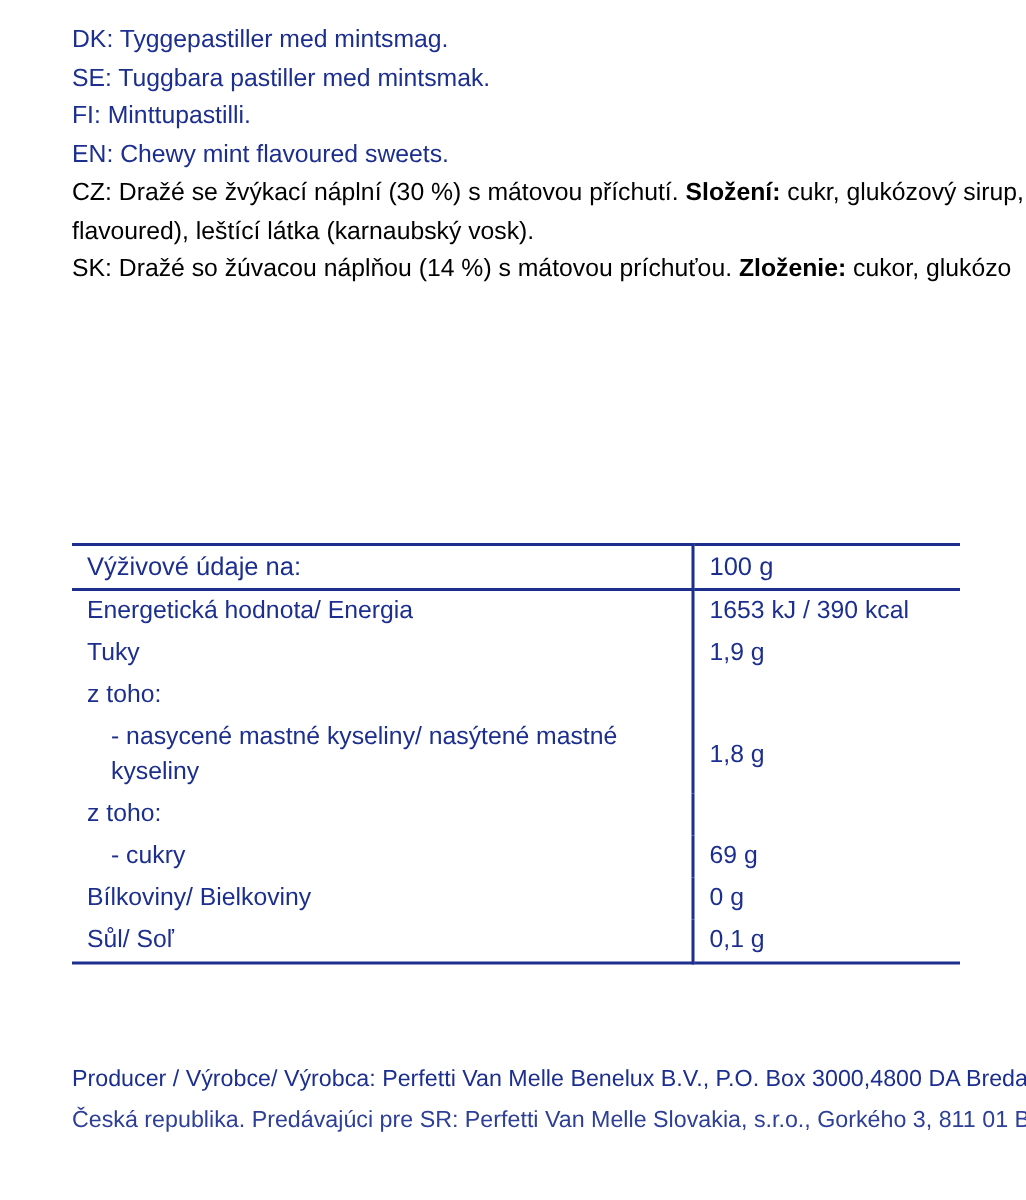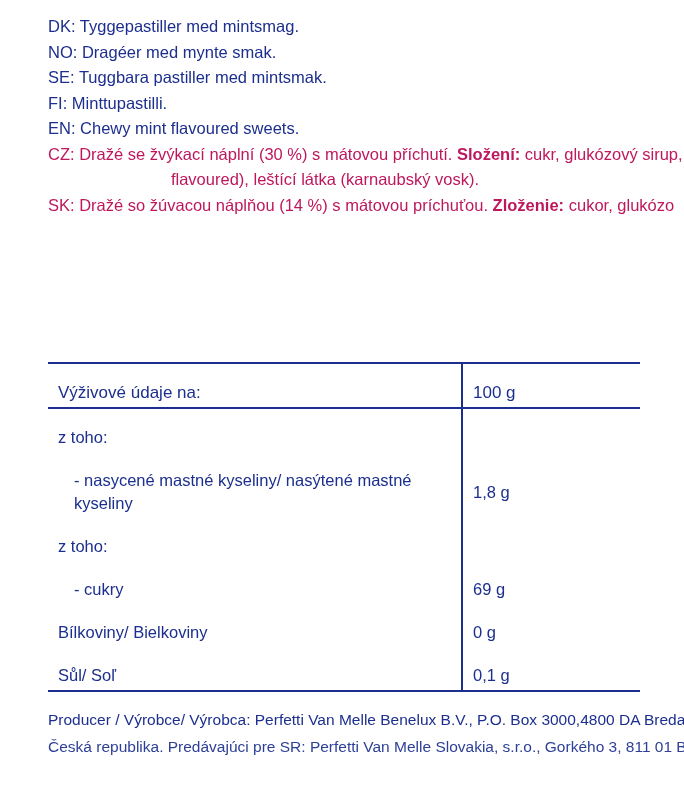--- a/index.html
+++ b/index.html
@@ -32,40 +32,39 @@
   }
   .lang-code {
     font-weight: normal;
   }
   .bold {
     font-weight: bold;
   }
   .cont-line {
     font-size: 16.5px;
     line-height: 25.5px;
-    color: #be185d;
+    color: #000000;
     white-space: nowrap;
-    text-align: center;
   }
 
   
   .nutri-wrap {
     position: absolute;
     left: 48px;
     top: 362px;
     width: 592px;
   }
   table.nutri {
     border-collapse: collapse;
     width: 100%;
     font-size: 16.5px;
     color: #1c2f8e;
   }
   table.nutri td {
-    padding: 17px 8px 3px 10px;
+    padding: 2px 8px 3px 10px;
     vertical-align: middle;
     line-height: 23px;
   }
   .nutri-head td {
     border-top: 2.5px solid #1c2f8e;
     border-bottom: 2.5px solid #1c2f8e;
     font-size: 17px;
     padding-top: 7px;
     padding-bottom: 7px;
   }
@@ -105,23 +104,20 @@
 </head>
 <body>
 
 <div class="page">
 
   <div class="lang-block">
     <div class="lang-line">
       <span class="lang-code">DK:</span><span> Tyggepastiller med mintsmag.</span>
     </div>
     <div class="lang-line">
-      <span class="lang-code">NO:</span><span> Dragéer med mynte smak.</span>
-    </div>
-    <div class="lang-line">
       <span class="lang-code">SE:</span><span> Tuggbara pastiller med mintsmak.</span>
     </div>
     <div class="lang-line">
       <span class="lang-code">FI:</span><span> Minttupastilli.</span>
     </div>
     <div class="lang-line">
       <span class="lang-code">EN:</span><span> Chewy mint flavoured sweets.</span>
     </div>
 
     <div class="cont-line">
@@ -133,20 +129,28 @@
       <span>SK:</span><span> Dražé so žúvacou náplňou (14 %) s mátovou príchuťou.</span><span class="bold"> Zloženie:</span><span> cukor, glukózo</span>
     </div>
   </div>
 
   <div class="nutri-wrap">
     <table class="nutri">
       <tbody>
         <tr class="nutri-head">
           <td>Výživové údaje na:</td>
           <td class="col-val">100 g</td>
+        </tr>
+        <tr>
+          <td>Energetická hodnota/ Energia</td>
+          <td class="col-val">1653 kJ / 390 kcal</td>
+        </tr>
+        <tr>
+          <td>Tuky</td>
+          <td class="col-val">1,9 g</td>
         </tr>
         <tr>
           <td>z toho:</td>
           <td class="col-val"></td>
         </tr>
         <tr>
           <td class="indent">- nasycené mastné kyseliny/ nasýtené mastné kyseliny</td>
           <td class="col-val">1,8 g</td>
         </tr>
         <tr>

